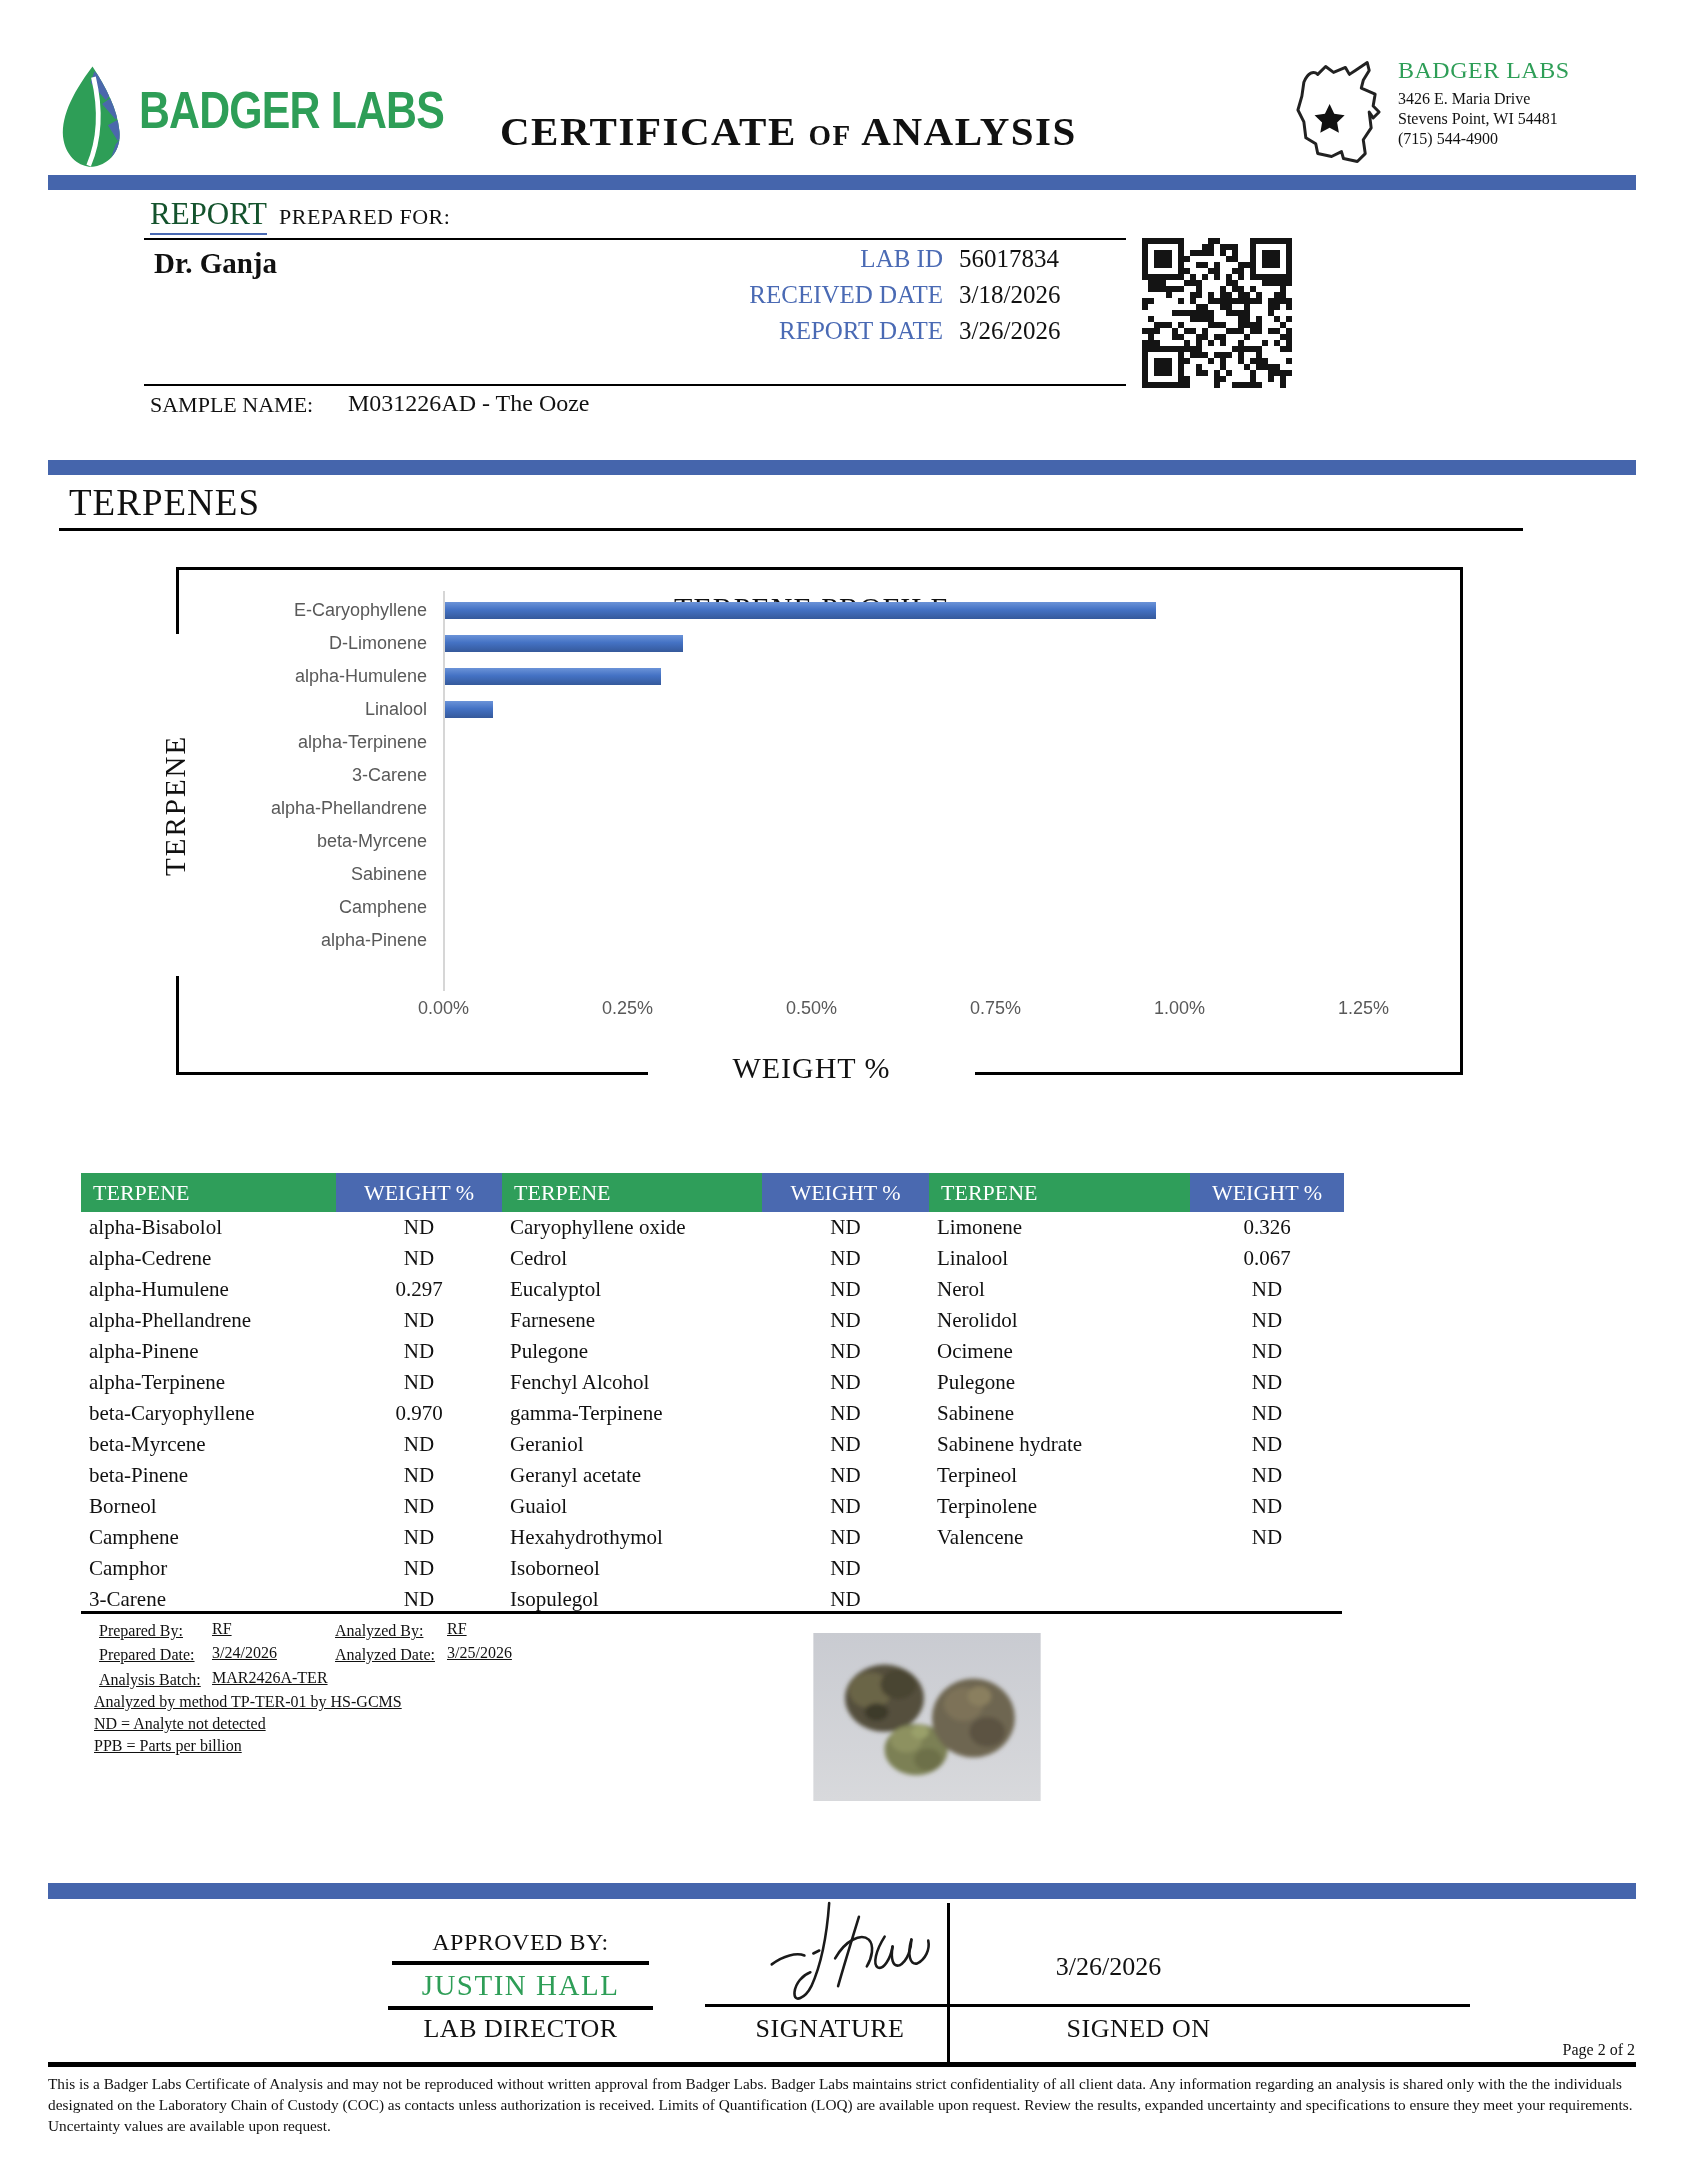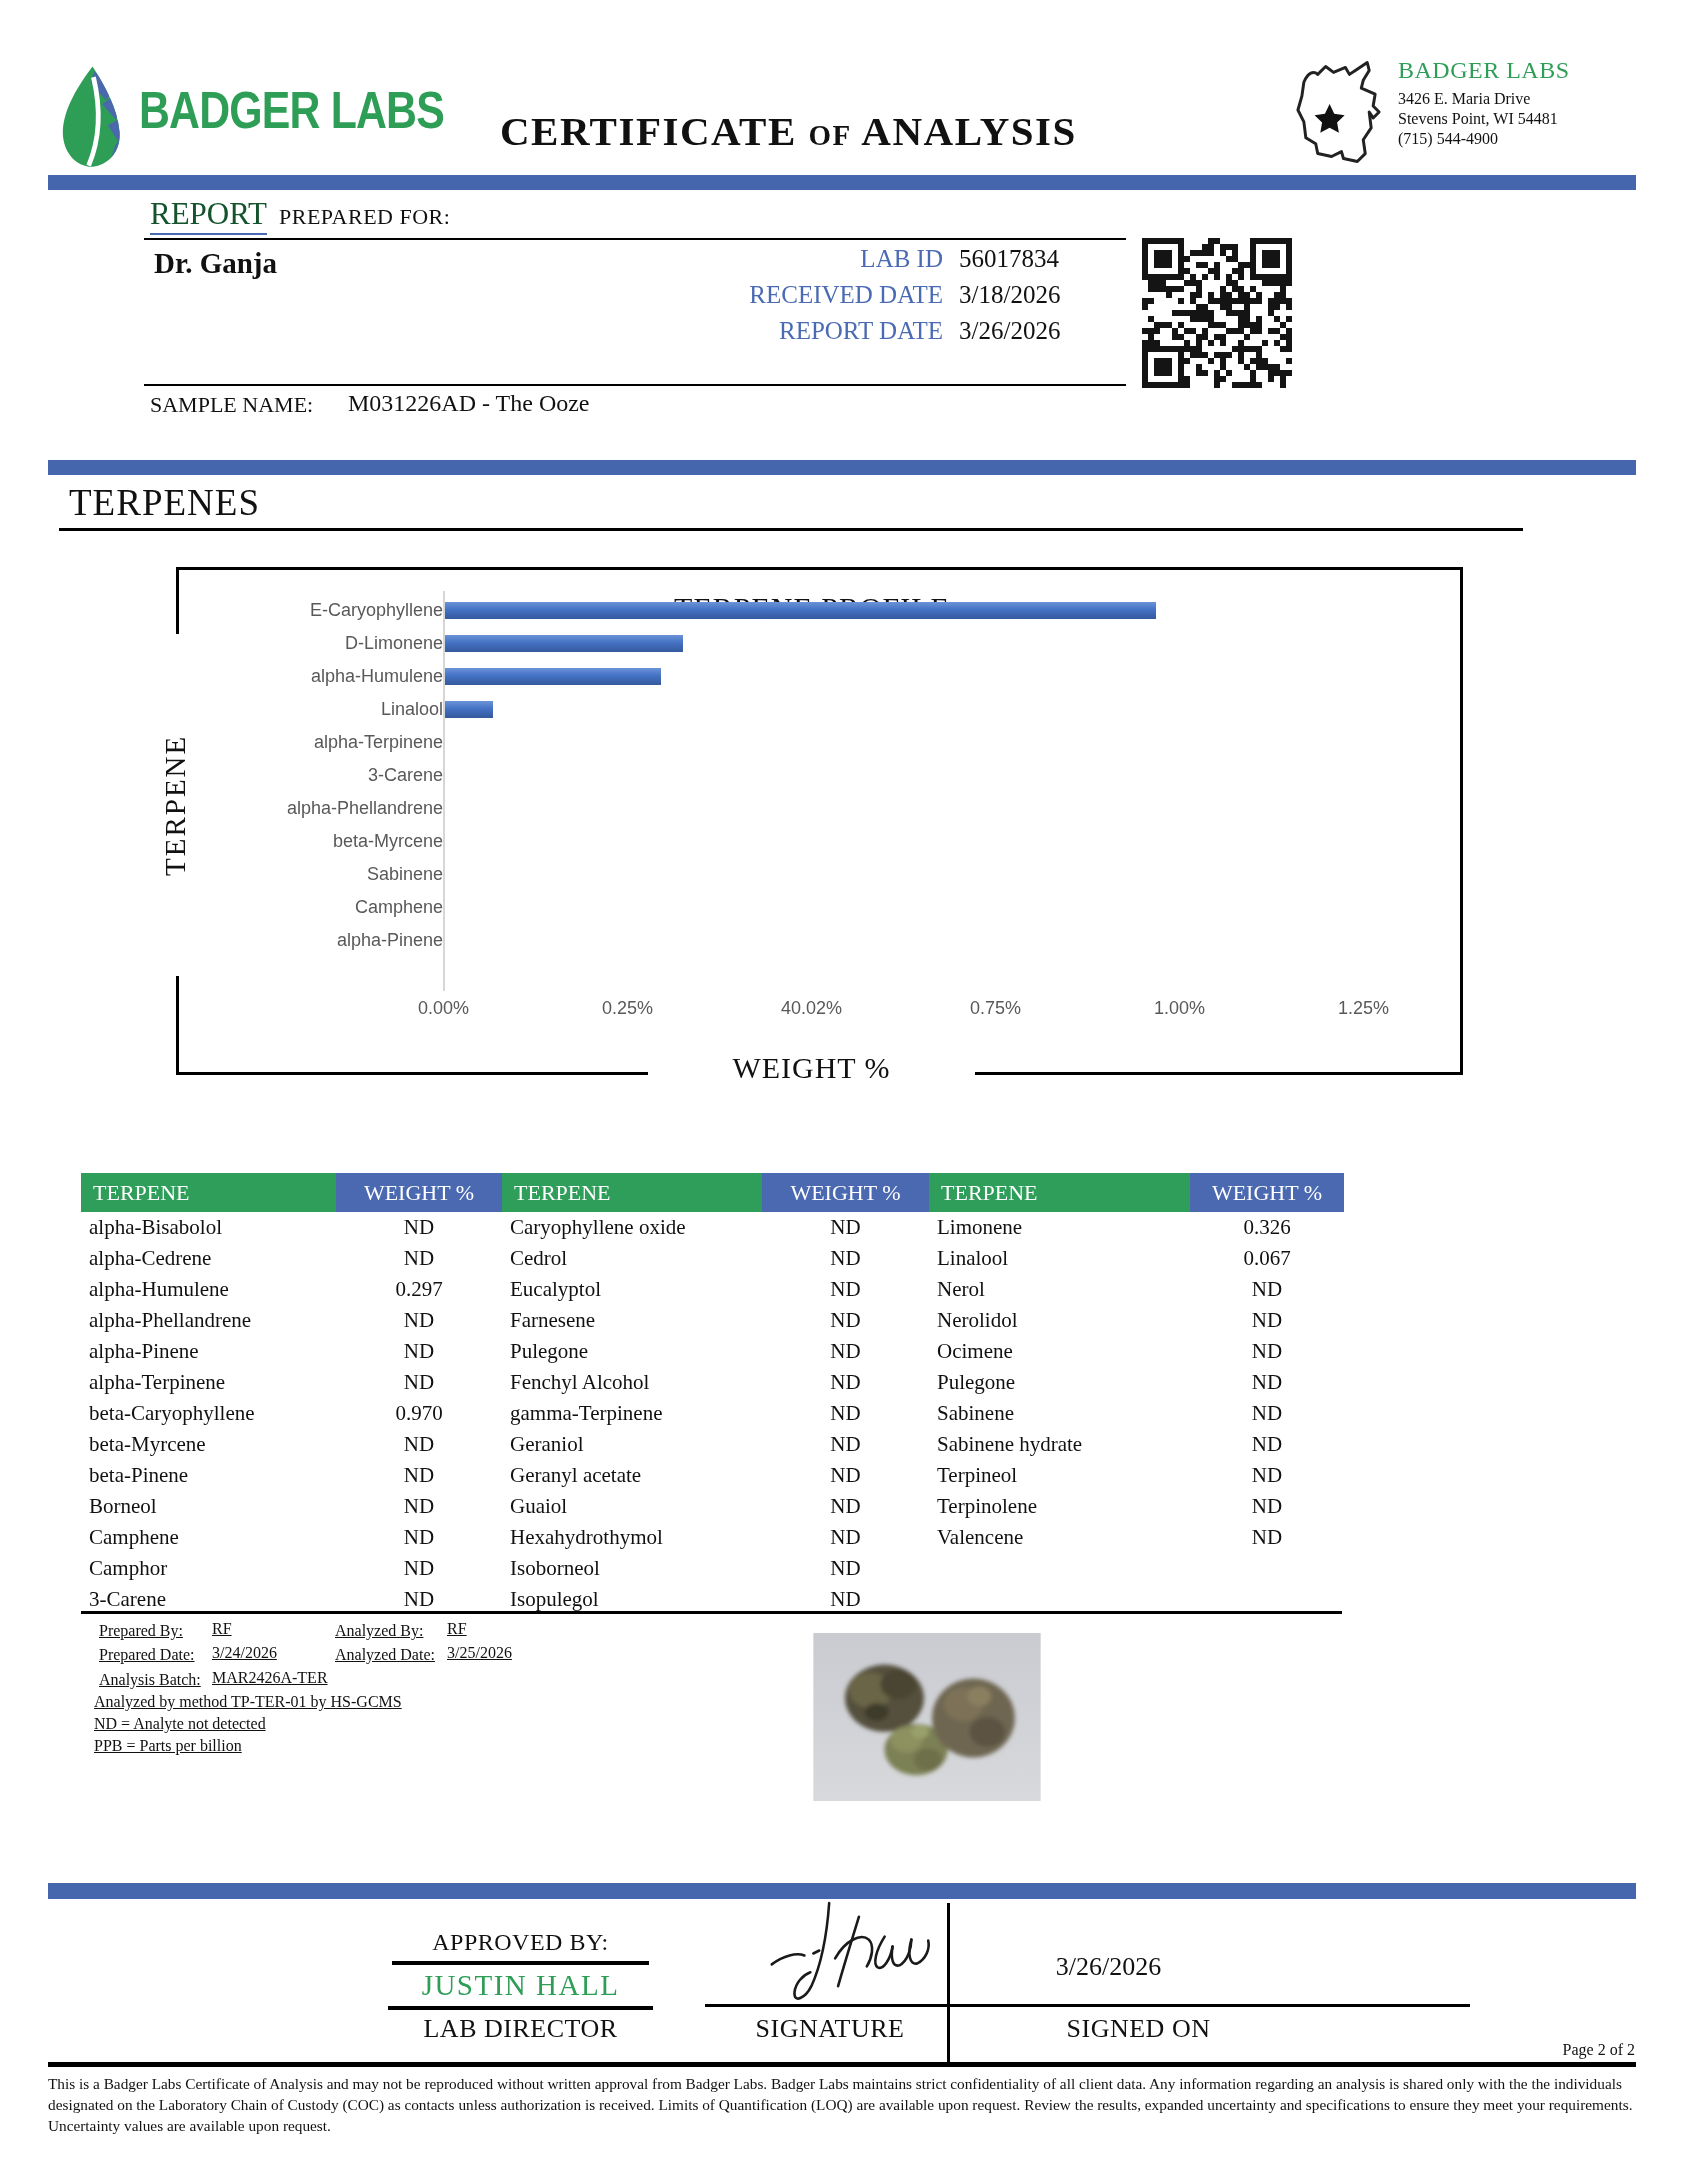--- a/index.html
+++ b/index.html
@@ -36,21 +36,21 @@
 
   
   .sect-title { font-size:37px; letter-spacing:1px; }
 
   
   .chart-frame { border:3px solid #000; }
   .chart-title { text-align:center; background:#fff; font-size:30px; letter-spacing:1px;margin-top:40px; }
   .ch-ylabel { display:flex; align-items:center; justify-content:center; background:#fff;
     font-size:29px; letter-spacing:2px; writing-mode:vertical-rl; transform:rotate(180deg); }
   .ch-row { display:flex; height:33px; align-items:center; }
-  .ch-label { width:255px; text-align:right; color:#595959;
+  .ch-label { width:255px; text-align:right; padding-right:16px; color:#595959;
     font-family:"Liberation Sans", sans-serif; font-size:18px; white-space:nowrap; }
   .ch-bararea { flex:1; position:relative; height:33px; display:flex; align-items:center; }
   .ch-bar { height:17px; background:linear-gradient(180deg,#6b93d8 0%,#4472c4 45%,#35599b 100%); }
   .ch-ticks span { position:absolute; width:91px; text-align:center; color:#595959;
     font-family:"Liberation Sans", sans-serif; font-size:18px; }
   .ch-xlabel { text-align:center; background:#fff; font-size:30px; letter-spacing:1px; }
   .axisline { background:#d6d6d6; }
 
   
   .terp-table { display:grid; grid-template-columns:255px 166px 260px 167px 261px 154px; }
@@ -825,21 +825,21 @@
       </div>
       <div class="ch-row">
         <span class="ch-label">alpha-Pinene</span>
         <div class="ch-bararea"></div>
       </div>
     </div>
   <div class="abs axisline" style="left:443px;top:591px;width:2px;height:400px;"></div>
   <div class="abs ch-ticks" style="left:0;top:998px;width:1683px;height:26px;">
       <span class="ch-tick" style="left: 398px;">0.00%</span>
       <span class="ch-tick" style="left: 582px;">0.25%</span>
-      <span class="ch-tick" style="left: 766px;">40.02%</span>
+      <span class="ch-tick" style="left: 766px;">0.50%</span>
       <span class="ch-tick" style="left: 950px;">0.75%</span>
       <span class="ch-tick" style="left: 1134px;">1.00%</span>
       <span class="ch-tick" style="left: 1318px;">1.25%</span>
     </div>
   <div class="abs ch-xlabel" style="left:648px;top:1051px;width:327px;">WEIGHT %</div>
 
   <div class="abs terp-table" style="left:81px;top:1173px;width:1265px;">
       <div class="th green">TERPENE</div>
       <div class="th blue">WEIGHT %</div>
       <div class="th green">TERPENE</div>

